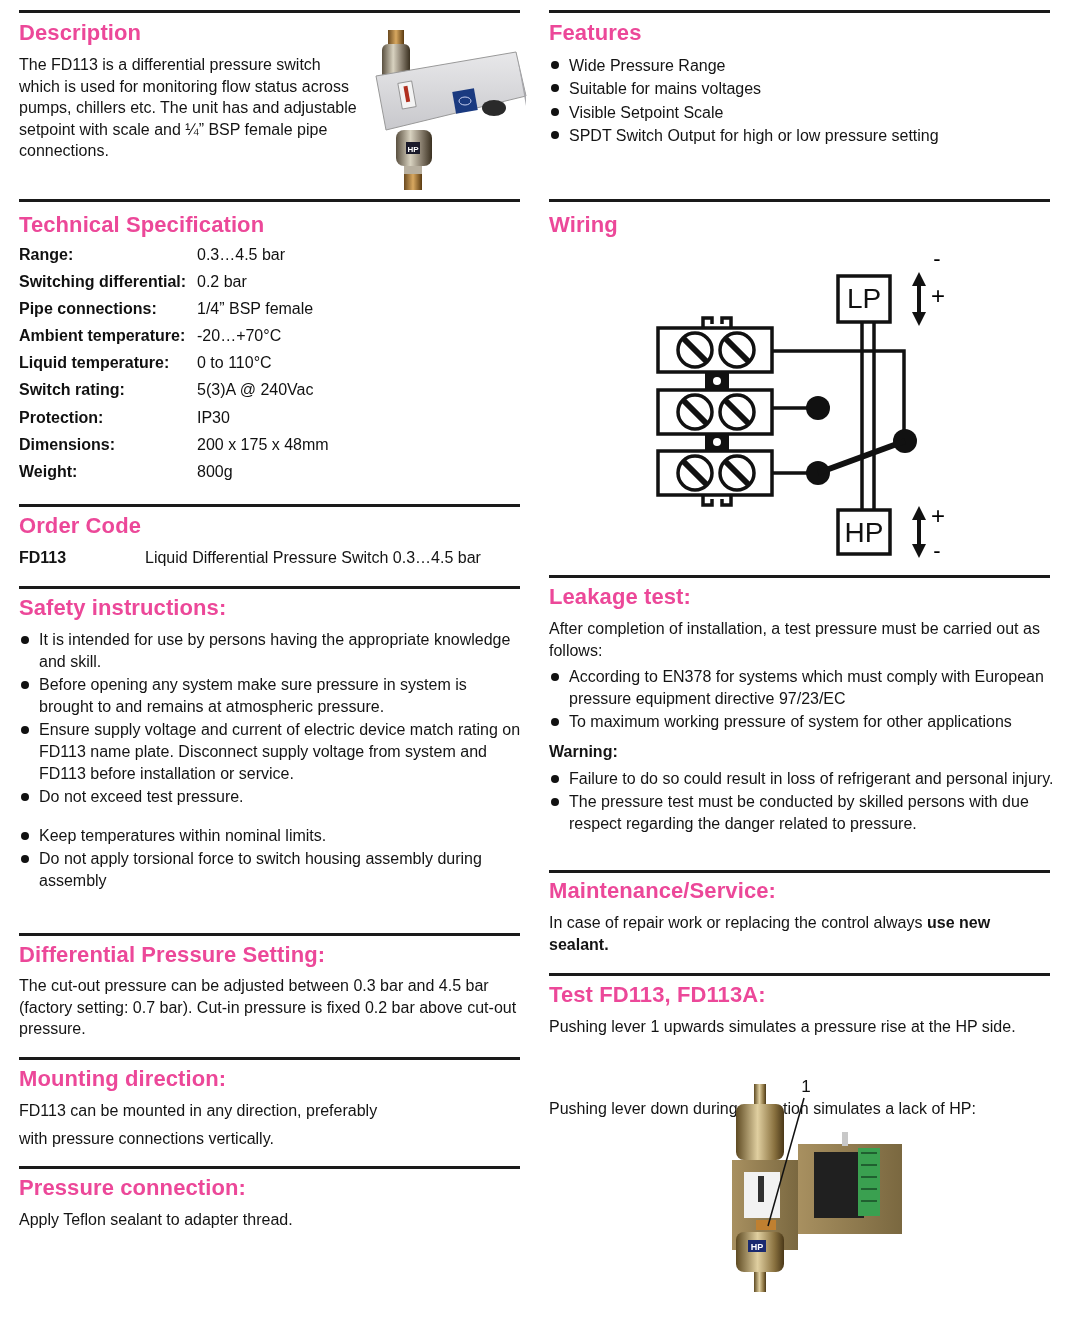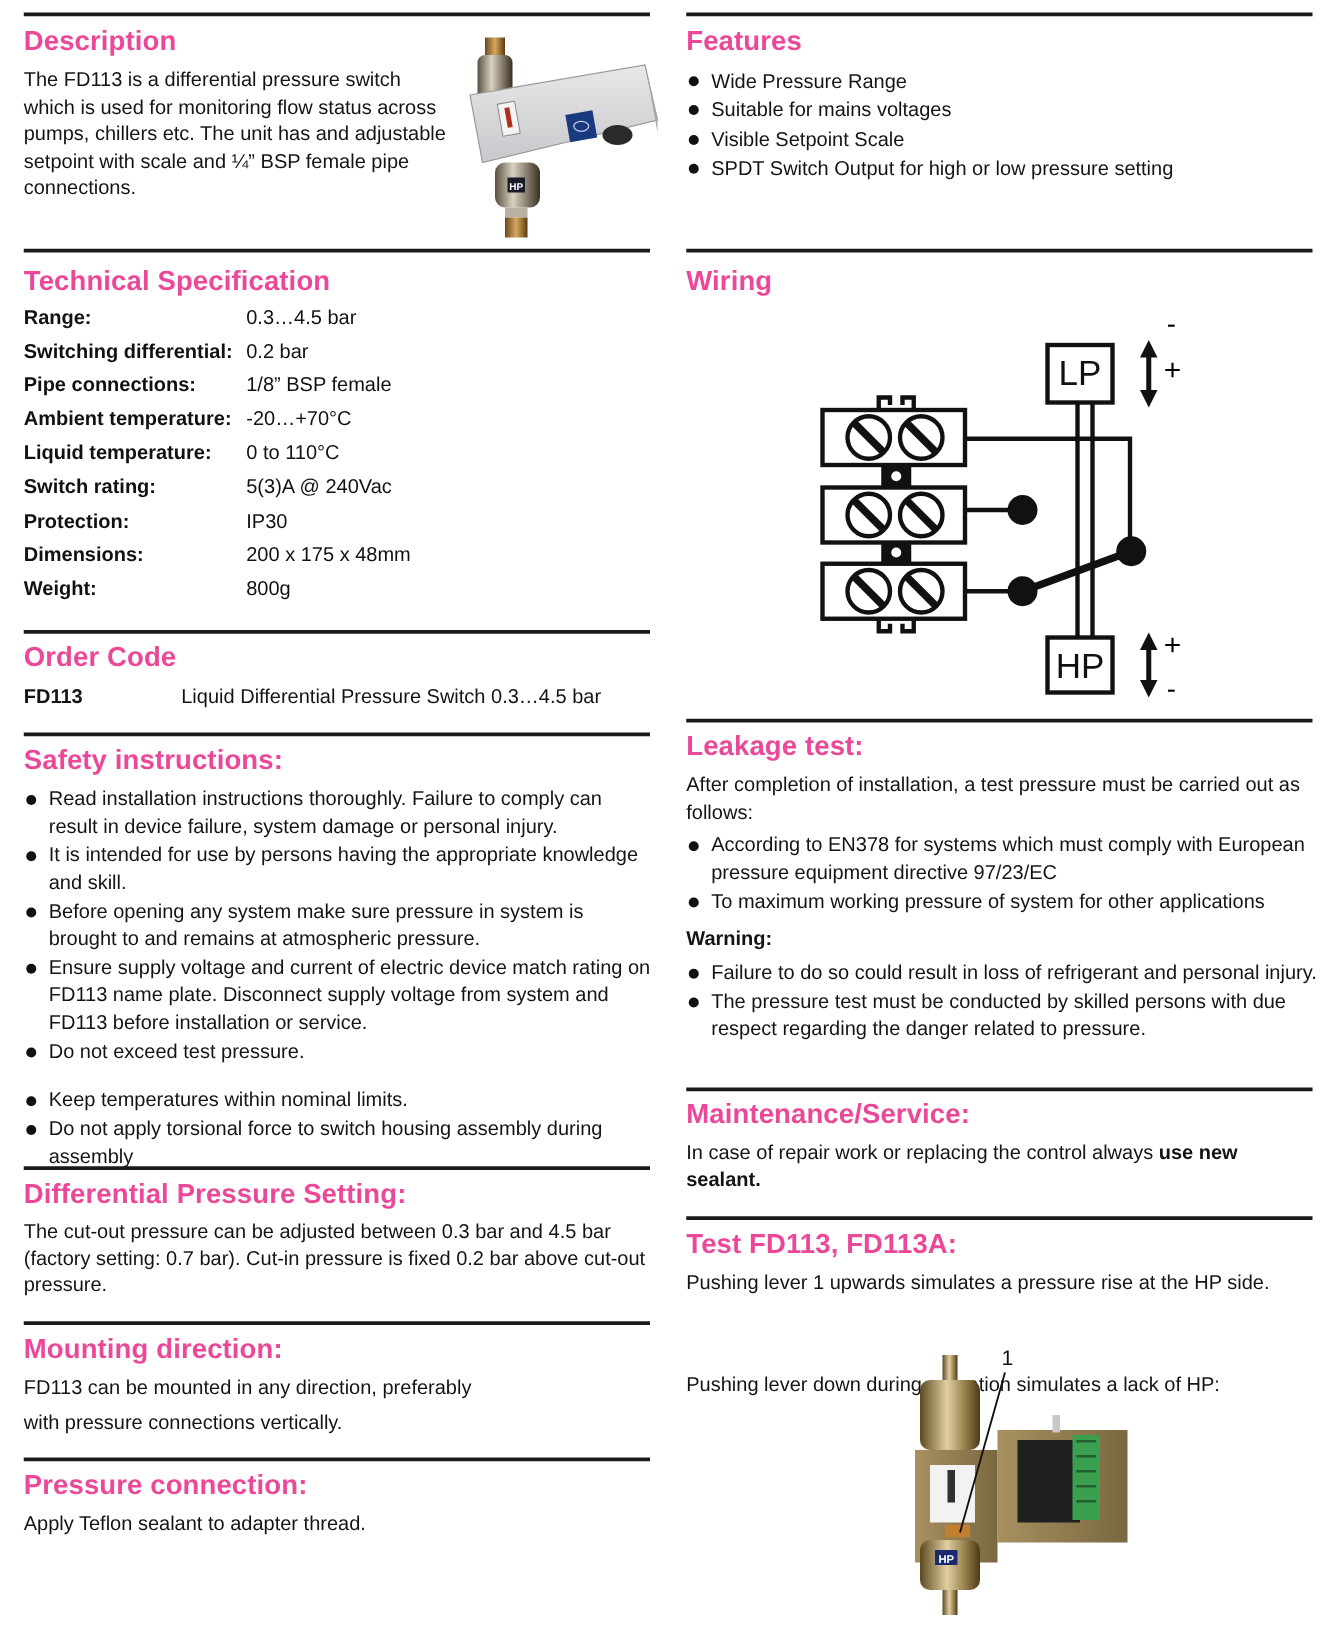--- a/index.html
+++ b/index.html
@@ -81,21 +81,21 @@
   <div class="row">
       <span class="k">Range:</span>
       <span class="v">0.3…4.5 bar</span>
     </div>
   <div class="row">
       <span class="k">Switching differential:</span>
       <span class="v">0.2 bar</span>
     </div>
   <div class="row">
       <span class="k">Pipe connections:</span>
-      <span class="v">1/8” BSP female</span>
+      <span class="v">1/4” BSP female</span>
     </div>
   <div class="row">
       <span class="k">Ambient temperature:</span>
       <span class="v">-20…+70°C</span>
     </div>
   <div class="row">
       <span class="k">Liquid temperature:</span>
       <span class="v">0 to 110°C</span>
     </div>
   <div class="row">
@@ -188,21 +188,20 @@
 </div>
 
 <div class="rule" style="left:19px; top:504px; width:501px;"></div>
 <h2 class="h" style="left:19px; top:513px;">Order Code</h2>
 <span class="p" style="left:19px; top:547px; font-weight:bold;">FD113</span>
 <span class="p" style="left:145px; top:547px;">Liquid Differential Pressure Switch 0.3…4.5 bar</span>
 
 <div class="rule" style="left:19px; top:586px; width:501px;"></div>
 <h2 class="h" style="left:19px; top:595px;">Safety instructions:</h2>
 <ul class="bl" style="left:19px; top:629px; width:505px; line-height:22px;">
-  <li style="margin-bottom:1px;">Read installation instructions thoroughly. Failure to comply can result in device failure, system damage or personal injury.</li>
   <li style="margin-bottom:1px;">It is intended for use by persons having the appropriate knowledge and skill.</li>
   <li style="margin-bottom:1px;">Before opening any system make sure pressure in system is brought to and remains at atmospheric pressure.</li>
   <li style="margin-bottom:1px;">Ensure supply voltage and current of electric device match rating on FD113 name plate. Disconnect supply voltage from system and FD113 before installation or service.</li>
   <li style="margin-bottom:17px;">Do not exceed test pressure.</li>
   <li style="margin-bottom:1px;">Keep temperatures within nominal limits.</li>
   <li>Do not apply torsional force to switch housing assembly during assembly</li>
 </ul>
 
 <div class="rule" style="left:549px; top:575px; width:501px;"></div>
 <h2 class="h" style="left:549px; top:584px;">Leakage test:</h2>

